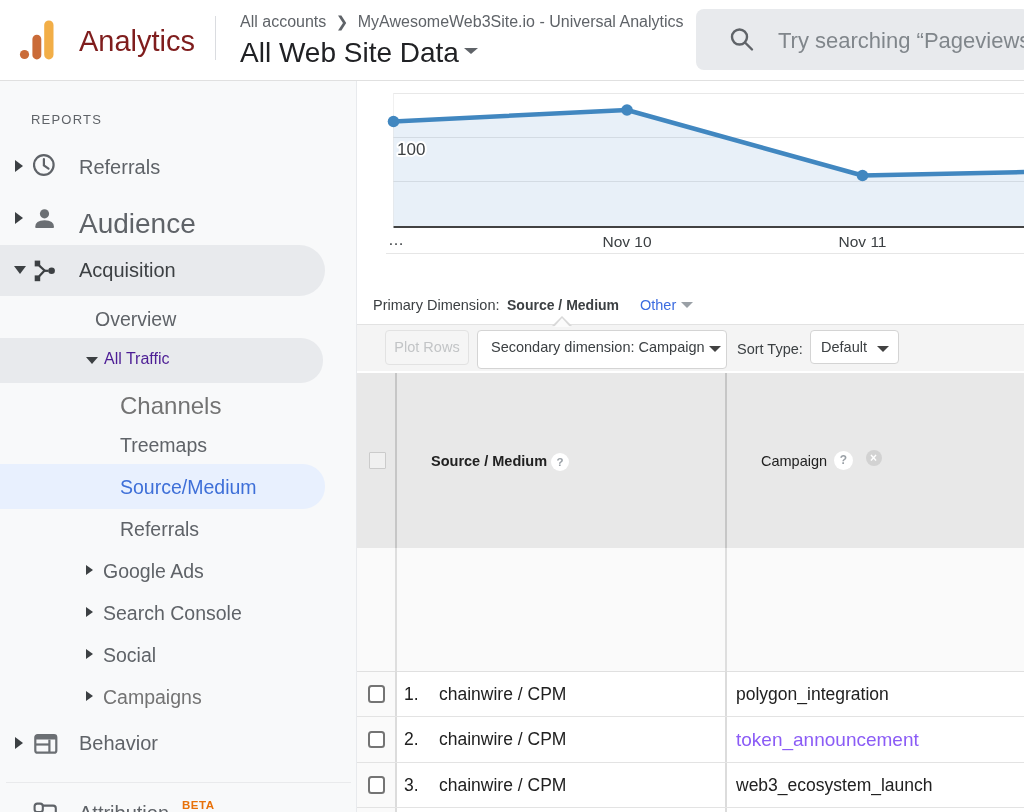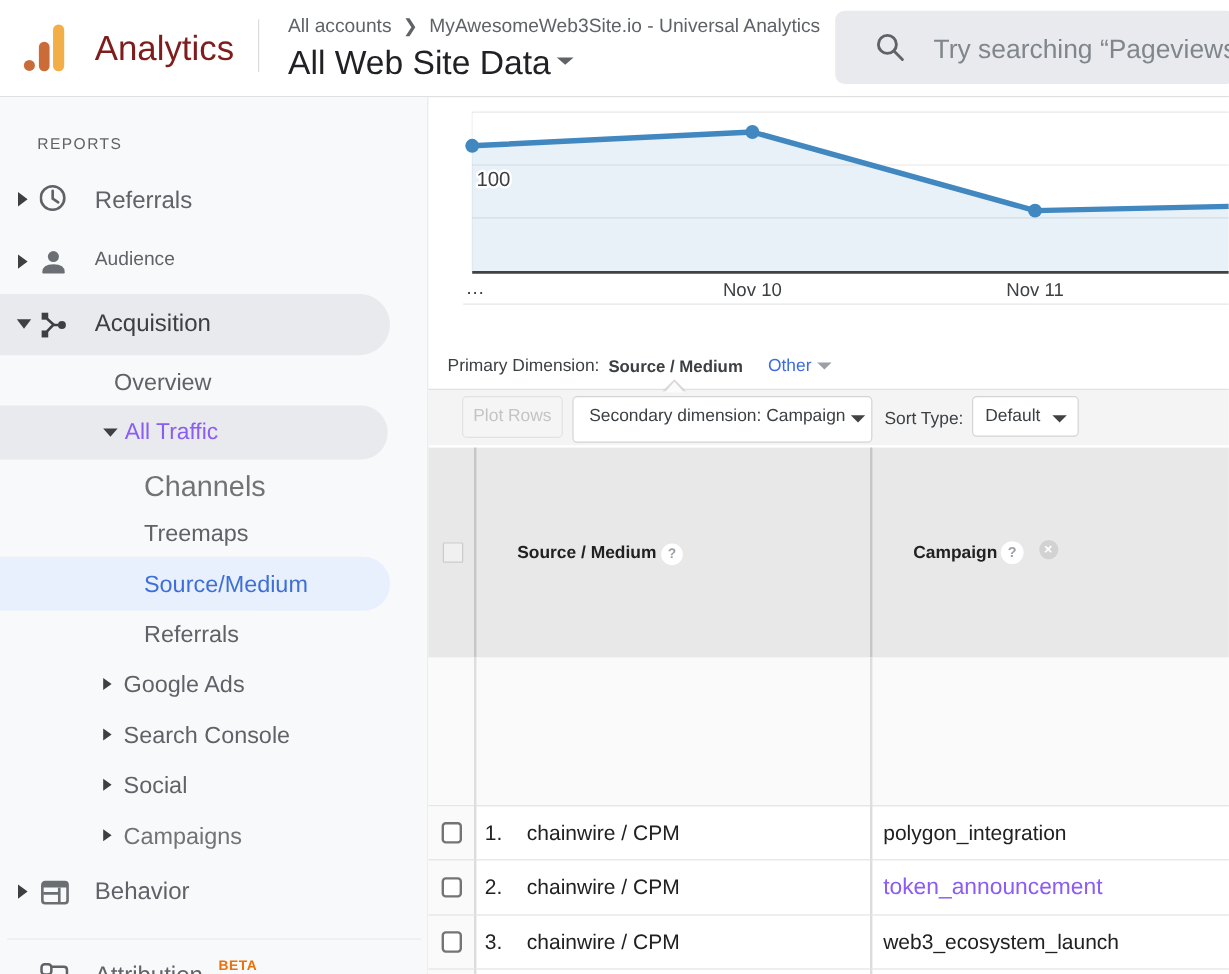--- a/index.html
+++ b/index.html
@@ -43,38 +43,38 @@
   <circle cx="10.8" cy="11" r="9.8" fill="none" stroke="#5f6368" stroke-width="2.2"></circle>
   <path d="M10.9 5.0 V11.4 L15.5 14.6" fill="none" stroke="#5f6368" stroke-width="2.2" stroke-linecap="round"></path>
 </svg>
 <div class="abs" style="left:79px;top:155.5px;font-size:20px;color:#5f6368;">Referrals</div>
 
 <div class="abs tri-r" style="left:15px;top:212px;"></div>
 <svg class="abs" style="left:34px;top:208px;" width="22" height="22" viewBox="0 0 22 22">
   <circle cx="10.5" cy="5.8" r="4.6" fill="#6b6f73"></circle>
   <path d="M1.2 19 Q1.2 12.3 10.6 12.3 Q20 12.3 20 19 Q20 19.9 19 19.9 L2.2 19.9 Q1.2 19.9 1.2 19 Z" fill="#6b6f73"></path>
 </svg>
-<div class="abs" style="left:79px;top:207.5px;font-size:16px;color:#5f6368;">Audience</div>
+<div class="abs" style="left:79px;top:207.5px;font-size:28px;color:#5f6368;">Audience</div>
 
 <div class="abs" style="left:0;top:245px;width:325px;height:51px;background:#e8eaed;border-radius:0 26px 26px 0;"></div>
 <div class="abs tri-d" style="left:14px;top:266px;"></div>
 <svg class="abs" style="left:34px;top:258px;" width="24" height="24" viewBox="0 0 24 24">
   <rect x="0.7" y="2.6" width="5.5" height="5.8" fill="#3c4043"></rect>
   <rect x="0.7" y="17.4" width="5.5" height="5.8" fill="#3c4043"></rect>
   <path d="M5.2 7.6 L10.6 12.5 L5.2 18.2" fill="none" stroke="#3c4043" stroke-width="2.2"></path>
   <path d="M10.3 12.8 L14.6 12.8" fill="none" stroke="#3c4043" stroke-width="2.2"></path>
   <circle cx="17.6" cy="12.8" r="3.3" fill="#3c4043"></circle>
 </svg>
 <div class="abs" style="left:79px;top:258.5px;font-size:20px;color:#3c4043;">Acquisition</div>
 
 <div class="abs" style="left:95px;top:307.5px;font-size:19.5px;color:#5f6368;">Overview</div>
 
 <div class="abs" style="left:0;top:338px;width:323px;height:45px;background:#e8eaed;border-radius:0 22px 22px 0;"></div>
 <div class="abs tri-d" style="left:86px;top:357px;border-left-width:6px;border-right-width:6px;border-top-width:7.5px;"></div>
-<div class="abs" style="left:104px;top:349.5px;font-size:19px;color:#8b5cf6;">All Traffic</div>
+<div class="abs" style="left:104px;top:349.5px;font-size:16px;color:#4c1d95;">All Traffic</div>
 
 <div class="abs" style="left:120px;top:391.5px;font-size:24px;color:#737373;text-align:right;">Channels</div>
 <div class="abs" style="left:120px;top:433.5px;font-size:19.5px;color:#5f6368;">Treemaps</div>
 
 <div class="abs" style="left:0;top:464px;width:325px;height:45px;background:#e8f0fe;border-radius:0 22px 22px 0;"></div>
 <div class="abs" style="left:120px;top:475.5px;font-size:19.5px;color:#3e6fd8;">Source/Medium</div>
 
 <div class="abs" style="left:120px;top:517.5px;font-size:19.5px;color:#5f6368;">Referrals</div>
 
 <div class="abs tri-r" style="left:86px;top:565px;border-top-width:5.5px;border-bottom-width:5.5px;border-left-width:7.5px;"></div>
@@ -145,21 +145,21 @@
 <div class="abs tri-d" style="left:877px;top:346px;border-left-width:6.5px;border-right-width:6.5px;border-top:6.5px solid #424242;"></div>
 
 <div class="abs" style="left:357px;top:373px;width:667px;height:175px;background:#e8e8e8;"></div>
 <div class="abs" style="left:395px;top:373px;width:1.5px;height:175px;background:#c6c6c6;"></div>
 <div class="abs" style="left:725px;top:373px;width:1.5px;height:175px;background:#c6c6c6;"></div>
 
 <div class="abs" style="left:369px;top:452px;width:17px;height:17px;background:#f0f0f0;border:1.5px solid #cbcbcb;border-radius:1px;"></div>
 <div class="abs" style="left:431px;top:452.5px;font-size:14.5px;font-weight:bold;color:#212121;">Source / Medium</div>
 <div class="abs" style="left:551px;top:452.5px;width:18px;height:18px;border-radius:50%;background:#fff;color:#9aa0a6;font-size:11.5px;font-weight:bold;text-align:center;line-height:18px;">?</div>
 
-<div class="abs" style="left:761px;top:452.5px;font-size:14.5px;font-weight:bold;color:#212121;">Campaign</div>
+<div class="abs" style="left:761px;top:452.5px;font-size:14.5px;font-weight:normal;color:#212121;">Campaign</div>
 <div class="abs" style="left:834px;top:451px;width:19px;height:19px;border-radius:50%;background:#fff;color:#9aa0a6;font-size:12px;font-weight:bold;text-align:center;line-height:19px;">?</div>
 <div class="abs" style="left:865.5px;top:450px;width:16px;height:16px;border-radius:50%;background:#d2d2d2;color:#fff;font-size:12px;font-weight:bold;text-align:center;line-height:16px;">×</div>
 
 <div class="abs" style="left:357px;top:548px;width:667px;height:123px;background:#fafafa;"></div>
 <div class="abs" style="left:395px;top:548px;width:1.5px;height:123px;background:#dedede;"></div>
 <div class="abs" style="left:725px;top:548px;width:1.5px;height:123px;background:#dedede;"></div>
 
 <div class="abs" style="left:357px;top:671px;width:667px;height:141px;background:#fff;border-top:1px solid #e0e0e0;"></div>
 <div class="abs" style="left:357px;top:672px;width:39px;height:140px;background:#fafafa;"></div>
 <div class="abs" style="left:395px;top:671px;width:1.5px;height:141px;background:#dcdcdc;"></div>

